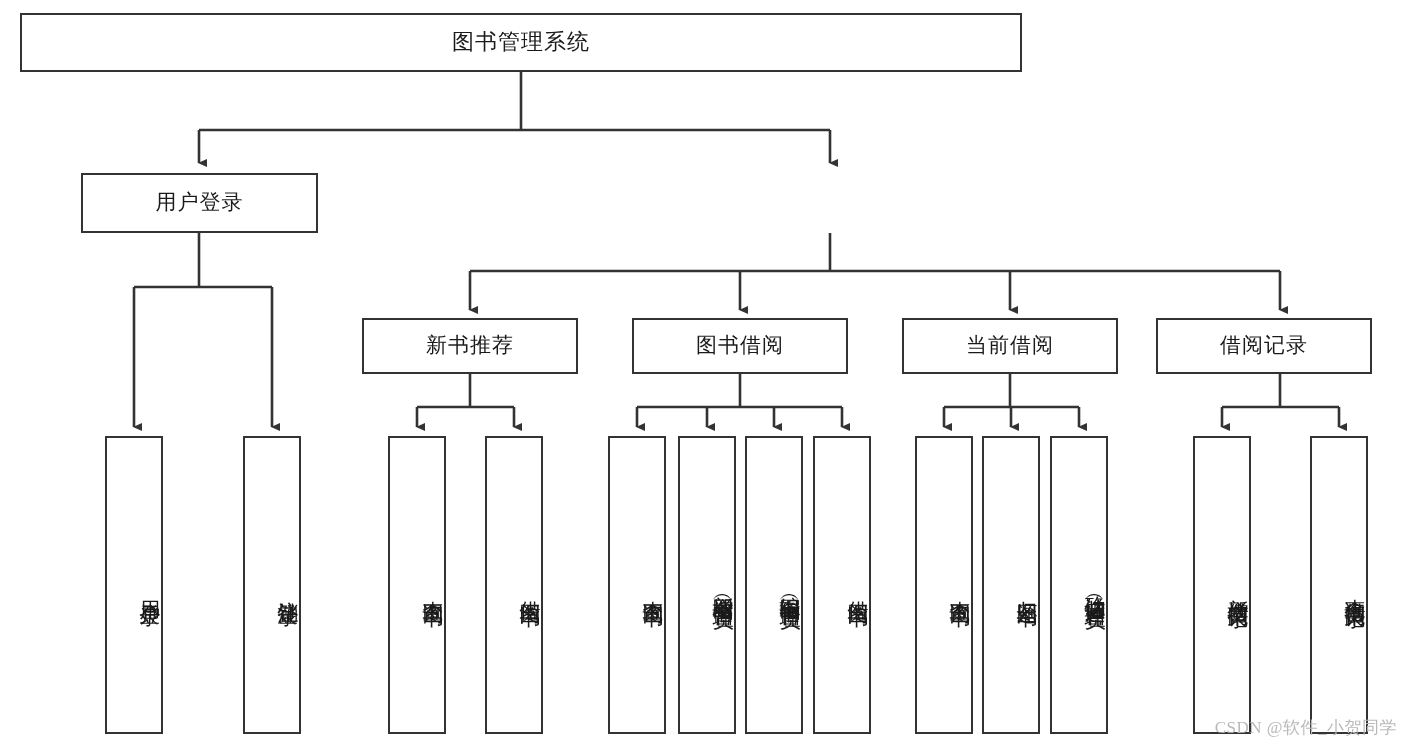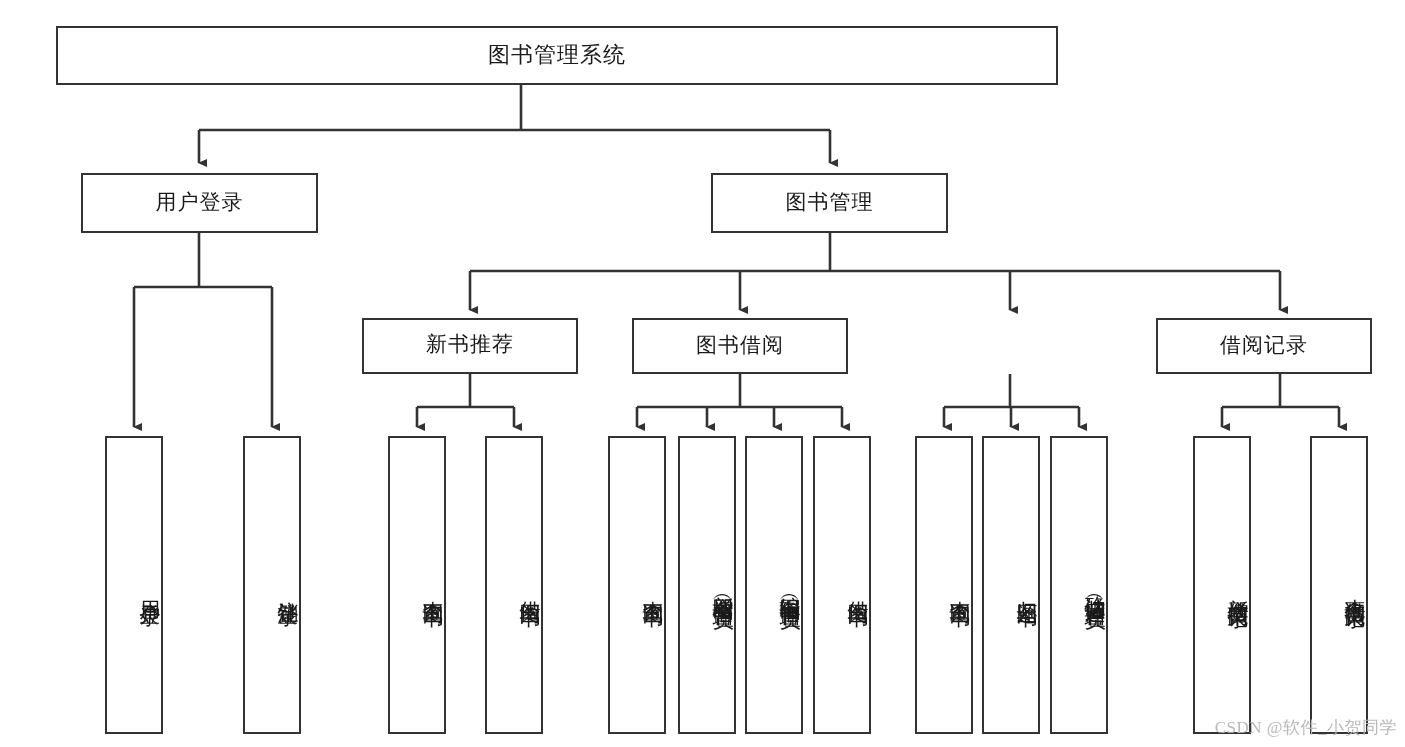--- a/index.html
+++ b/index.html
@@ -116,36 +116,36 @@
       <path d="M 1011 407 L 1011 427" marker-end="url(#arrowhead)"></path>
       <path d="M 1079 407 L 1079 427" marker-end="url(#arrowhead)"></path>
 
       <path d="M 1280 374 L 1280 407"></path>
       <path d="M 1222 407 L 1339 407"></path>
       <path d="M 1222 407 L 1222 427" marker-end="url(#arrowhead)"></path>
       <path d="M 1339 407 L 1339 427" marker-end="url(#arrowhead)"></path>
     </g>
   </svg>
 
-  <div class="node node-h root" style="left:20px; top:26px; width:1002px; height:59px;margin-left:36px;">
+  <div class="node node-h root" style="left:20px; top:13px; width:1002px; height:59px;">
     <span>图书管理系统</span>
   </div>
 
   <div class="node node-h" style="left:81px; top:173px; width:237px; height:60px;">
     <span>用户登录</span>
   </div>
-  <div class="node node-h" style="left:711px; top:173px; width:237px; height:60px;">
-    <span>图书管理</span>
-  </div>
 
-  <div class="node node-h" style="left:362px; top:318px; width:216px; height:56px;font-family:Liberation Mono, monospace;">
+  <div class="node node-h" style="left:362px; top:318px; width:216px; height:56px;">
     <span>新书推荐</span>
   </div>
   <div class="node node-h" style="left:632px; top:318px; width:216px; height:56px;">
     <span>图书借阅</span>
+  </div>
+  <div class="node node-h" style="left:902px; top:318px; width:216px; height:56px;">
+    <span>当前借阅</span>
   </div>
   <div class="node node-h" style="left:1156px; top:318px; width:216px; height:56px;">
     <span>借阅记录</span>
   </div>
 
   <div class="node node-v" style="left:105px; top:436px; width:58px; height:298px;">
     <span class="vtext">用户登录</span>
   </div>
   <div class="node node-v" style="left:243px; top:436px; width:58px; height:298px;">
     <span class="vtext">注销登录</span>

